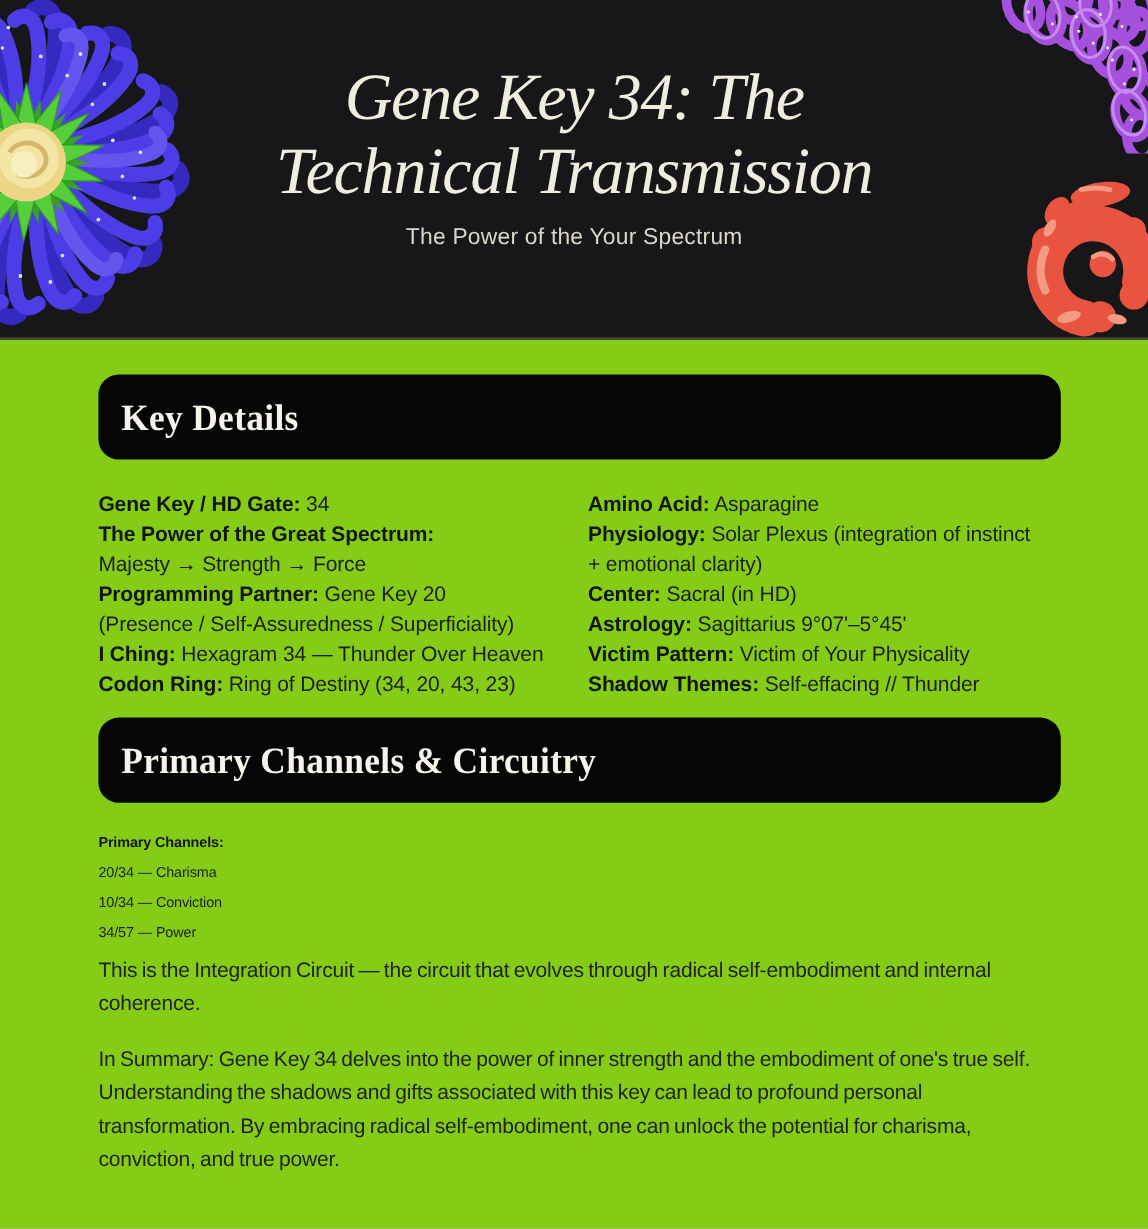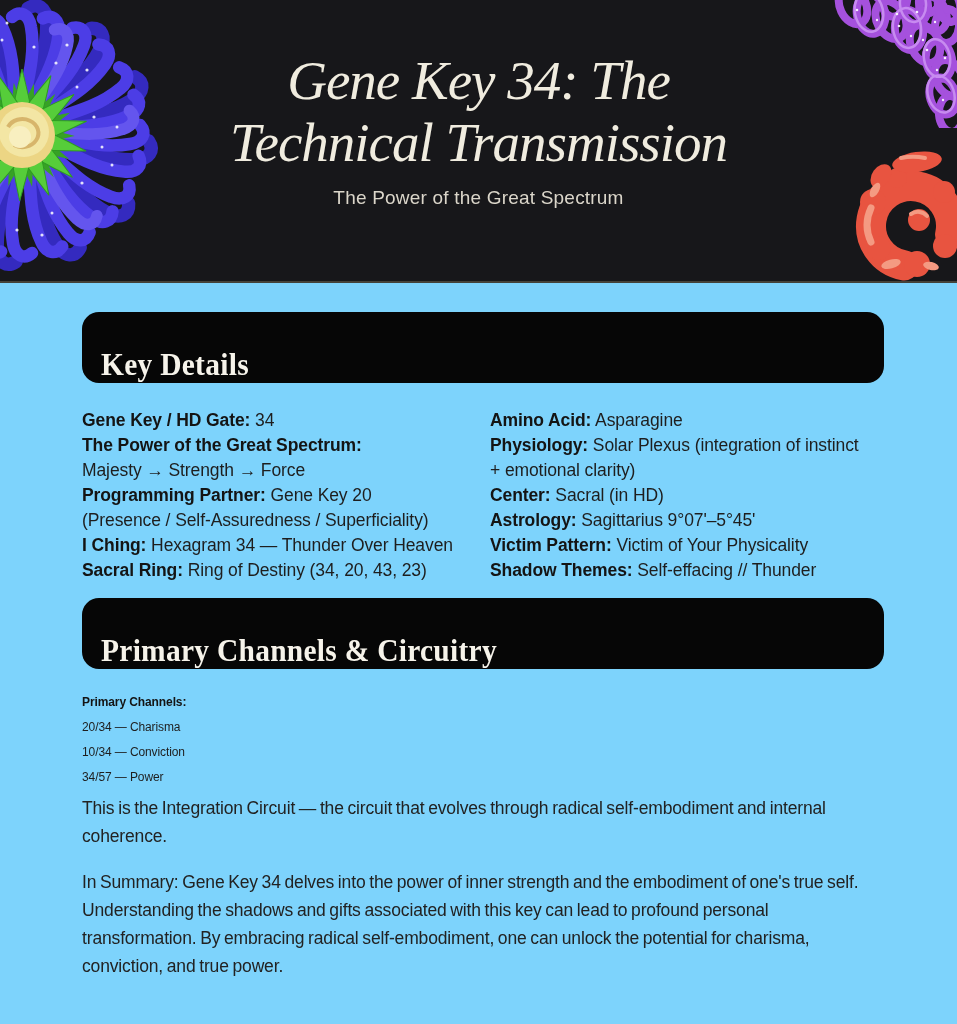--- a/index.html
+++ b/index.html
@@ -1,18 +1,18 @@
 <!DOCTYPE html>
 <html><head>
 <meta charset="utf-8">
 <style>
   html,body{margin:0;padding:0;background:#c9c6bd;}
   .page{
     position:relative;width:957px;height:1024px;margin:0 auto;
-    background:#7dd3fc;overflow:hidden;
+    background:#84cc16;overflow:hidden;
     font-family:"Liberation Sans",sans-serif;color:#1e1e1e;
   }
   
   .header{
     position:relative;height:281px;background:#17171a;
     border-bottom:2px solid #44423a;text-align:center;overflow:hidden;
   }
   .deco{position:absolute;pointer-events:none;}
   .deco-anemone{left:-62px;top:-10px;}
   .deco-coil{right:0;top:0;}
@@ -24,21 +24,21 @@
   }
   .title span{display:block;}
   .subtitle{
     position:relative;z-index:2;margin:13px 0 0;
     font-size:19px;letter-spacing:.2px;color:#dbd6ca;
   }
   
   .main{padding:29px 73px 0 82px;}
   .banner{
     height:71px;border-radius:17px;background:#060606;
-    display:flex;align-items:flex-end;padding:0 19px;box-sizing:border-box;
+    display:flex;align-items:center;padding:0 19px;box-sizing:border-box;
   }
   .banner .banner-label{
     font-family:"Liberation Serif",serif;font-weight:700;font-size:31px;
     color:#f6f3ea;letter-spacing:.3px;display:inline-block;
     transform:scaleX(.95);transform-origin:left center;white-space:nowrap;
   }
   .banner-2{margin-top:15px;}
   .cols{display:flex;margin-top:25px;}
   .col{font-size:17.5px;line-height:25px;letter-spacing:-.1px;}
   .col-left{width:408px;flex:none;}
@@ -242,38 +242,38 @@
         <ellipse cx="46" cy="114" rx="10" ry="4.5" transform="rotate(-15 46 114)"></ellipse>
         <ellipse cx="86" cy="116" rx="8" ry="4" transform="rotate(12 86 116)"></ellipse>
         <ellipse cx="30" cy="40" rx="4" ry="8" transform="rotate(30 30 40)"></ellipse>
       </g>
     </svg>
 
     <h1 class="title">
       <span>Gene Key 34: The</span>
       <span>Technical Transmission</span>
     </h1>
-    <p class="subtitle">The Power of the Great Spectrum</p>
+    <p class="subtitle">The Power of the Your Spectrum</p>
   </header>
 
   <main class="main">
 
     <div class="banner banner-1">
       <span class="banner-label">Key Details</span>
     </div>
 
     <div class="cols">
       <div class="col col-left">
         <p class="line"><b>Gene Key / HD Gate:</b><span> 34</span></p>
         <p class="line"><b>The Power of the Great Spectrum:</b><span></span></p>
         <p class="line"><b></b><span>Majesty → Strength → Force</span></p>
         <p class="line"><b>Programming Partner:</b><span> Gene Key 20</span></p>
         <p class="line"><b></b><span>(Presence / Self-Assuredness / Superficiality)</span></p>
         <p class="line"><b>I Ching:</b><span> Hexagram 34 — Thunder Over Heaven</span></p>
-        <p class="line"><b>Sacral Ring:</b><span> Ring of Destiny (34, 20, 43, 23)</span></p>
+        <p class="line"><b>Codon Ring:</b><span> Ring of Destiny (34, 20, 43, 23)</span></p>
       </div>
       <div class="col col-right">
         <p class="line"><b>Amino Acid:</b><span> Asparagine</span></p>
         <p class="line"><b>Physiology:</b><span> Solar Plexus (integration of instinct</span></p>
         <p class="line"><b></b><span>+ emotional clarity)</span></p>
         <p class="line"><b>Center:</b><span> Sacral (in HD)</span></p>
         <p class="line"><b>Astrology:</b><span> Sagittarius 9°07'–5°45'</span></p>
         <p class="line"><b>Victim Pattern:</b><span> Victim of Your Physicality</span></p>
         <p class="line"><b>Shadow Themes:</b><span> Self-effacing // Thunder</span></p>
       </div>

